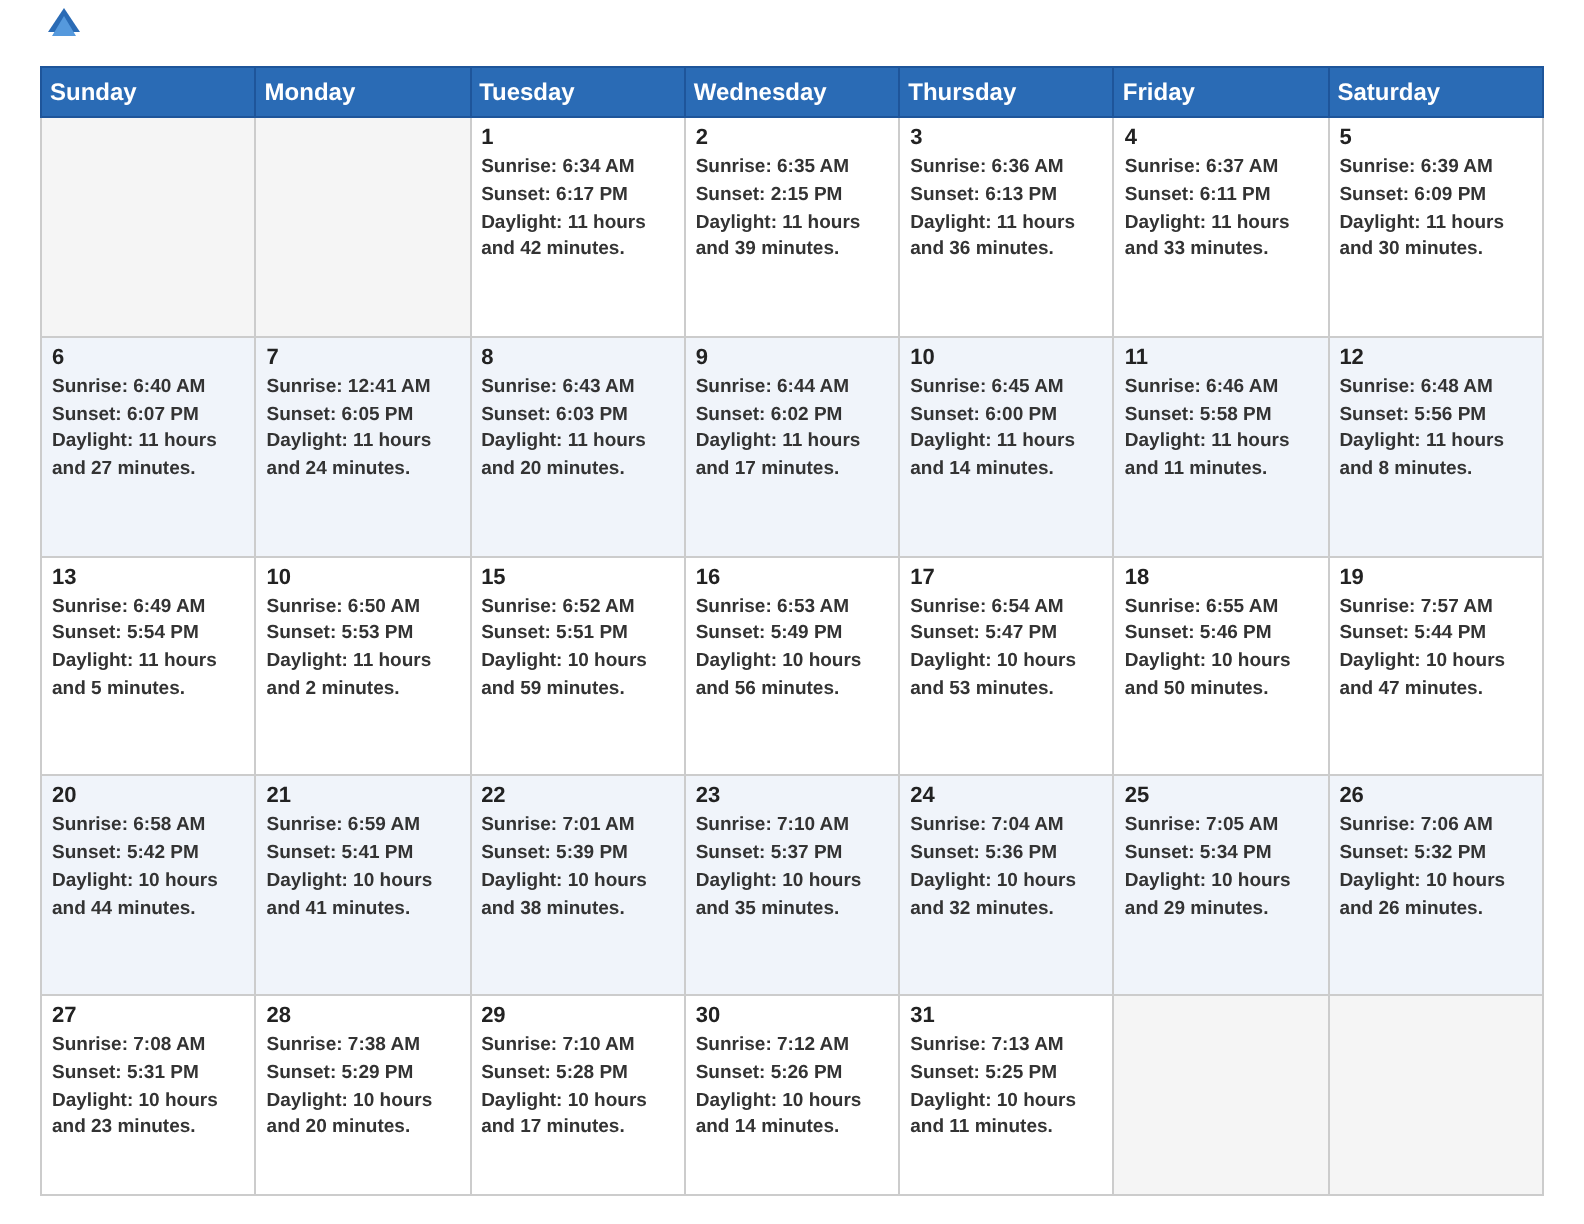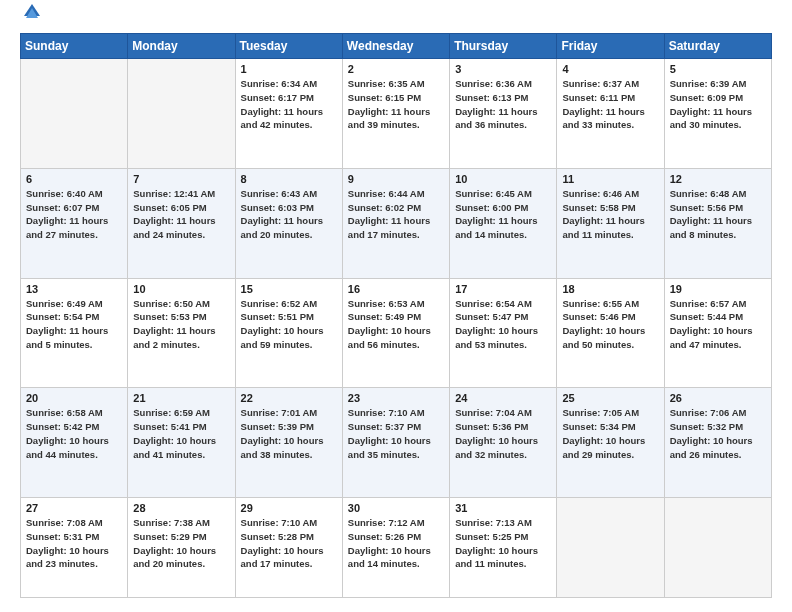--- a/index.html
+++ b/index.html
@@ -146,21 +146,21 @@
           <td class="empty"></td>
           <td>
             <span class="day-num">1</span>
             <div class="day-info">Sunrise: 6:34 AM
 Sunset: 6:17 PM
 Daylight: 11 hours and 42 minutes.</div>
           </td>
           <td>
             <span class="day-num">2</span>
             <div class="day-info">Sunrise: 6:35 AM
-Sunset: 6:15 PM
+Sunset: 2:15 PM
 Daylight: 11 hours and 39 minutes.</div>
           </td>
           <td>
             <span class="day-num">3</span>
             <div class="day-info">Sunrise: 6:36 AM
 Sunset: 6:13 PM
 Daylight: 11 hours and 36 minutes.</div>
           </td>
           <td>
             <span class="day-num">4</span>
@@ -251,21 +251,21 @@
 Daylight: 10 hours and 53 minutes.</div>
           </td>
           <td>
             <span class="day-num">18</span>
             <div class="day-info">Sunrise: 6:55 AM
 Sunset: 5:46 PM
 Daylight: 10 hours and 50 minutes.</div>
           </td>
           <td>
             <span class="day-num">19</span>
-            <div class="day-info">Sunrise: 6:57 AM
+            <div class="day-info">Sunrise: 7:57 AM
 Sunset: 5:44 PM
 Daylight: 10 hours and 47 minutes.</div>
           </td>
         </tr>
         <tr class="row-alt">
           <td>
             <span class="day-num">20</span>
             <div class="day-info">Sunrise: 6:58 AM
 Sunset: 5:42 PM
 Daylight: 10 hours and 44 minutes.</div>

